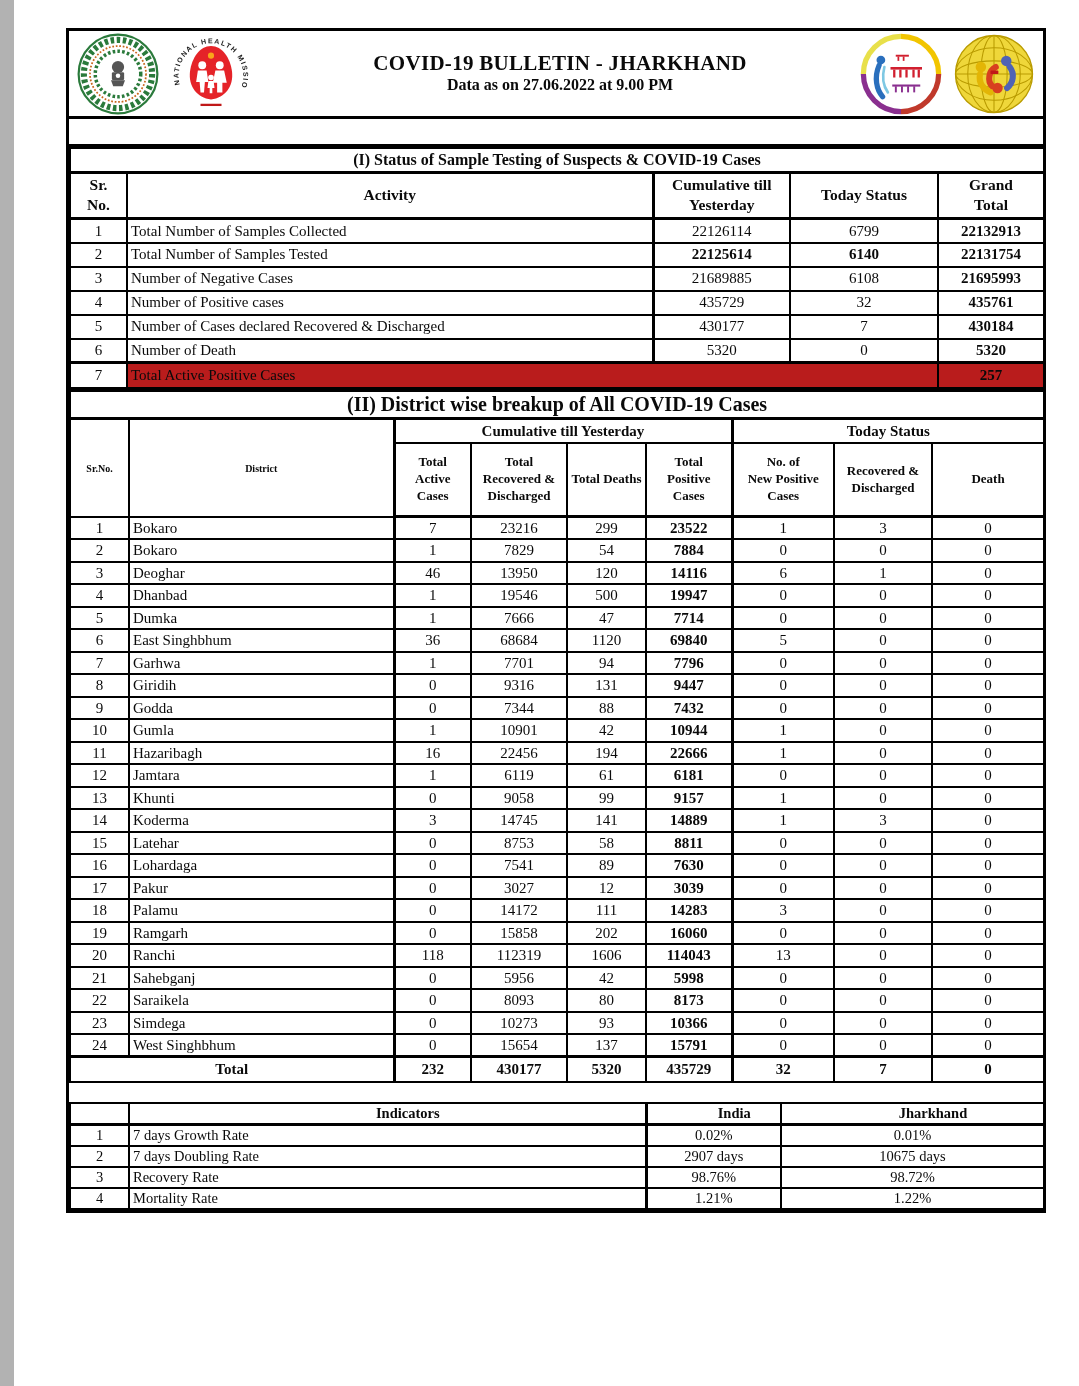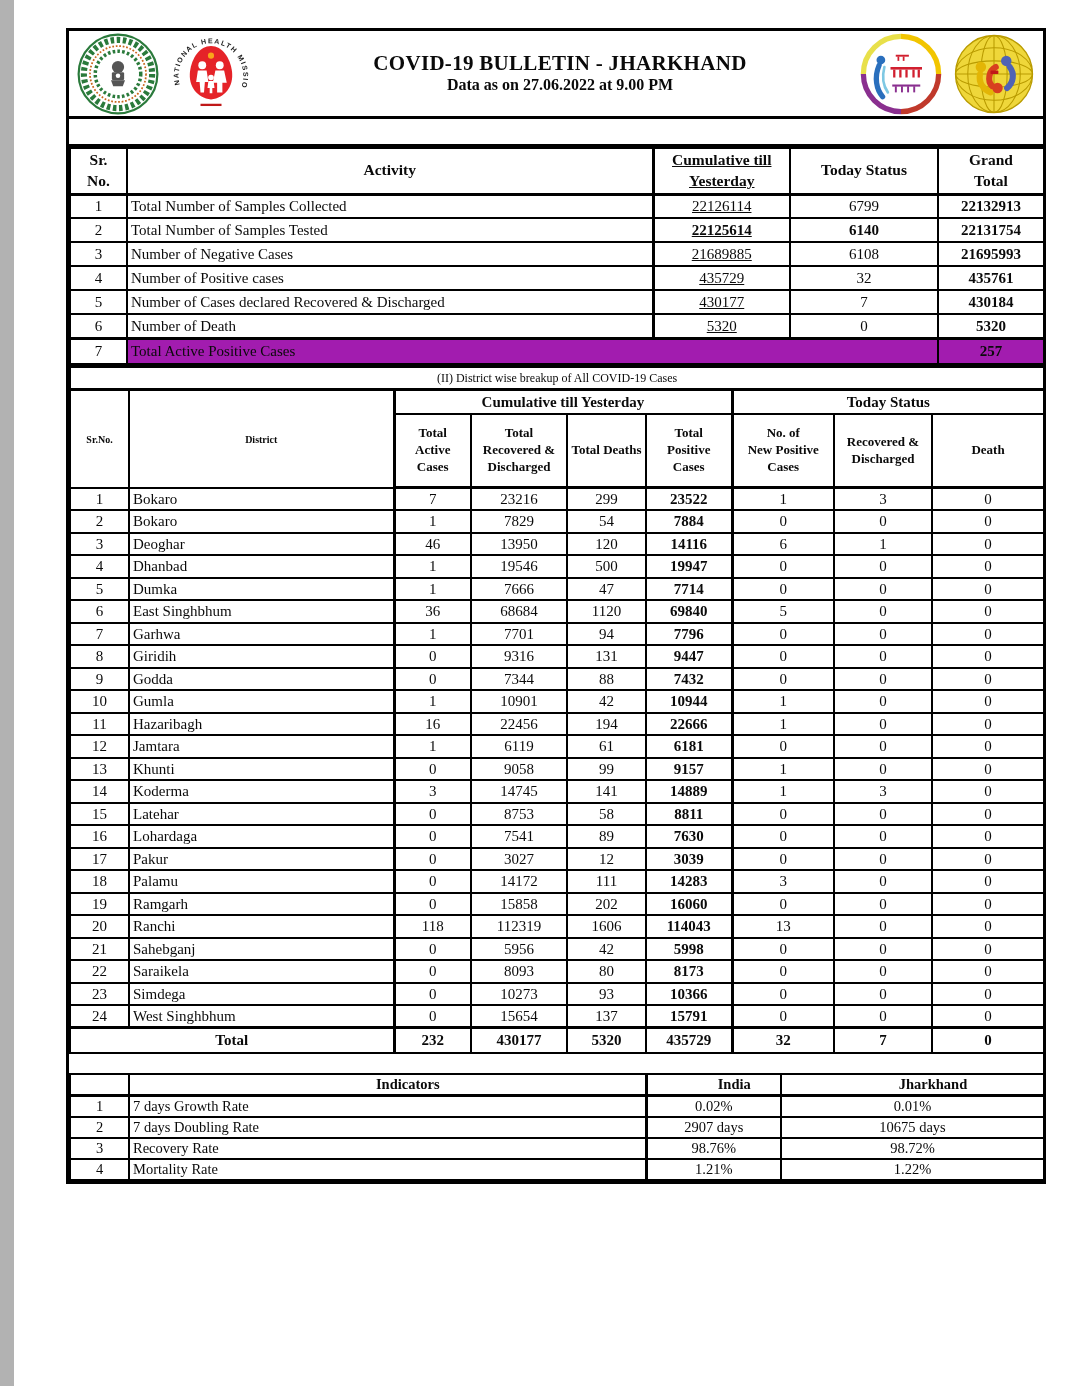--- a/index.html
+++ b/index.html
@@ -32,26 +32,26 @@
     padding:1px 3px;overflow:hidden;font-weight:normal;box-sizing:border-box;}
   .left{text-align:left;}
   .bold{font-weight:bold;}
   .pre{white-space:pre-line;}
   
   .t1{font-size:15px;}
   .t1 .section-row td{font-weight:bold;font-size:16px;height:24px;border-bottom:3px solid #000;}
   .t1 .head-row th{font-weight:bold;font-size:15.5px;height:44px;border-bottom:3px solid #000;line-height:1.35;}
   .t1 .group-row td{font-weight:bold;text-align:left;height:19px;font-size:15px;}
   .t1 td{height:24px;}
-  .t1 .gsep{border-left-width:3px;text-decoration:underline;}
+  .t1 .gsep{border-left-width:3px;}
   .t1 .active-row td{border-top:3px solid #000;border-bottom:3px solid #000;height:26px;}
-  .t1 .yellow{background:#a21caf;}
+  .t1 .yellow{background:#b91c1c;}
   
   .t2{font-size:15px;}
-  .t2 .section-row td{font-weight:normal;font-size:12px;height:23px;border-bottom:3px solid #000;}
+  .t2 .section-row td{font-weight:bold;font-size:20px;height:23px;border-bottom:3px solid #000;}
   .t2 .grp-row th{font-weight:bold;font-size:15px;height:24px;}
   .t2 .sub-row th{font-weight:bold;font-size:13px;height:74px;line-height:1.3;border-bottom:3px solid #000;}
   .t2 th.span-head{font-weight:bold;font-size:10px;}
   .t2 td{height:22.5px;}
   .t2 .gsep{border-left-width:3px;}
   .t2 .total-row td{font-weight:bold;border-top:3px solid #000;height:25px;}
   
   .t3{font-size:14.5px;}
   .t3 th{font-weight:bold;height:20px;border-bottom:3px solid #000;padding-left:44px;}
   .t3 th.blank{border-right-width:2px;}
@@ -157,20 +157,23 @@
 
   <table class="t1">
     <colgroup>
       <col style="width:57px">
         <col style="width:526px">
         <col style="width:137px">
       <col style="width:148px">
         <col style="width:106px">
     </colgroup>
     <tbody>
+      <tr class="section-row">
+        <td colspan="5">(I) Status of Sample Testing of Suspects &amp; COVID-19 Cases</td>
+      </tr>
       <tr class="head-row">
         <th class="pre">Sr.
 No.</th>
         <th>Activity</th>
         <th class="pre gsep">Cumulative till
 Yesterday</th>
         <th>Today Status</th>
         <th class="pre">Grand
 Total</th>
       </tr>

